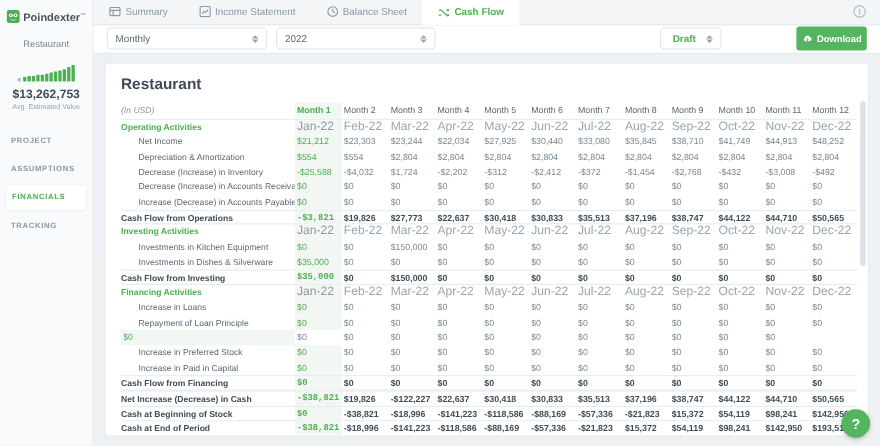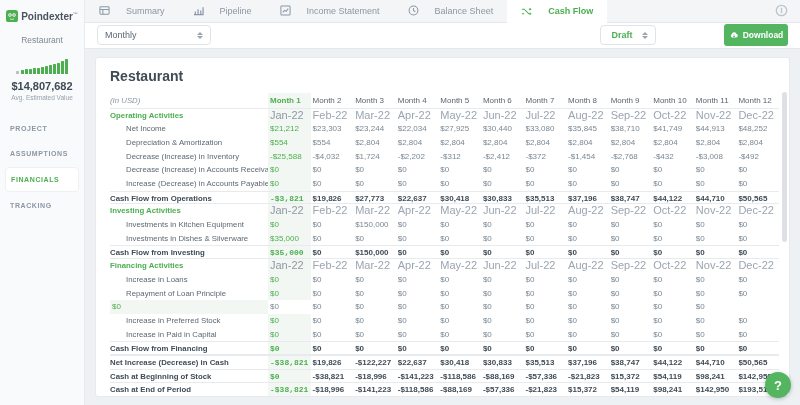--- a/index.html
+++ b/index.html
@@ -28,28 +28,28 @@
   .sparkline span.gray{background:#b9c0c7;margin-right:1px;}
   .est-value{font-size:11px;font-weight:700;color:var(--txt-dark);margin-top:6px;}
   .est-caption{font-size:6.5px;color:var(--txt-gray);margin-top:2px;}
   .nav{width:100%;margin-top:16px;display:flex;flex-direction:column;gap:2px;}
   .nav-item{font-size:7px;font-weight:700;letter-spacing:.6px;color:#8b97a3;padding:8px 0 8px 10px;cursor:pointer;}
   .nav-item.active{background:#fff;border:1px solid #eef1f3;border-radius:4px;margin:0 5px;padding-left:5px;color:var(--accent);}
 
   
   .content{flex:1;display:flex;flex-direction:column;position:relative;min-width:0;}
   .tabbar{height:26px;background:#f3f5f7;border-bottom:1px solid #e4e8eb;display:flex;align-items:stretch;position:relative;}
-  .tab{display:flex;align-items:center;gap:16px;padding:0 14px;font-size:9px;color:#8b98a6;cursor:pointer;}
+  .tab{display:flex;align-items:center;gap:4px;padding:0 14px;font-size:9px;color:#8b98a6;cursor:pointer;}
   .tab svg{width:11px;height:11px;}
   .tab.active{background:#fff;color:var(--accent);font-weight:700;margin-bottom:-1px;}
   .info-btn{margin-left:auto;align-self:center;margin-right:12px;cursor:pointer;display:flex;}
   .filterbar{height:29px;background:#fff;border-bottom:1px solid #e4e8eb;display:flex;align-items:center;padding:0 12px;gap:8px;}
   .select{height:20px;border:1px solid #dfe4e8;border-radius:4px;background:#fff;display:flex;align-items:center;font-size:9px;color:var(--txt-mid);padding:0 7px;cursor:pointer;}
   .select .val-text{flex:1;}
-  .select.period{width:114px;}
+  .select.period{width:146px;}
   .select.year{width:145px;}
   .select.draft{width:56px;margin-left:auto;margin-right:60px;color:var(--accent);font-weight:700;}
   .stepper{display:flex;flex-direction:column;gap:1.5px;margin-left:6px;}
   .stepper i{width:0;height:0;border-left:3px solid transparent;border-right:3px solid transparent;}
   .stepper .up{border-bottom:3.5px solid #9aa5ae;}
   .stepper .down{border-top:3.5px solid #9aa5ae;}
   .btn-download{height:22px;width:64px;background:var(--btn-green);border:none;border-radius:3px;color:#fff;font-size:8.5px;font-weight:700;display:flex;align-items:center;justify-content:center;gap:4px;cursor:pointer;}
   .btn-download svg{width:10px;height:8px;}
 
   
@@ -102,49 +102,41 @@
         <span style="height: 6px;"></span>
         <span style="height: 6px;"></span>
         <span style="height: 7px;"></span>
         <span style="height: 8px;"></span>
         <span style="height: 9px;"></span>
         <span style="height: 10px;"></span>
         <span style="height: 11px;"></span>
         <span style="height: 13px;"></span>
         <span style="height: 15px;"></span>
       </div>
-    <div class="est-value">$14,807,682</div>
+    <div class="est-value">$13,262,753</div>
     <div class="est-caption">Avg. Estimated Value</div>
     <nav class="nav">
         <div class="nav-item">PROJECT</div>
         <div class="nav-item">ASSUMPTIONS</div>
         <div class="nav-item active">FINANCIALS</div>
         <div class="nav-item">TRACKING</div>
       </nav>
   </aside>
 
   <div class="content">
 
     <div class="tabbar">
       <div class="tab">
           <span style="display: flex;">
             <svg viewBox="0 0 12 12" fill="none" stroke="currentColor" stroke-width="1.1">
               <rect x="1" y="2" width="10" height="8" rx="1"></rect>
               <path d="M1 4.8h10M4.2 4.8V10"></path>
             </svg>
           </span>
           <span>Summary</span>
-        </div>
-        <div class="tab">
-          <span style="display: flex;">
-            <svg viewBox="0 0 12 12" fill="none" stroke="currentColor" stroke-width="1.3">
-              <path d="M2.5 10V7M5.5 10V4.5M8.5 10V6M11 10V2.5M1 10.5h10.5"></path>
-            </svg>
-          </span>
-          <span>Pipeline</span>
         </div>
         <div class="tab">
           <span style="display: flex;">
             <svg viewBox="0 0 12 12" fill="none" stroke="currentColor" stroke-width="1.1">
               <rect x="1" y="1" width="10" height="10" rx="1"></rect>
               <path d="M3 8l2-2.2 1.8 1L9 4"></path>
             </svg>
           </span>
           <span>Income Statement</span>
         </div>
@@ -170,20 +162,27 @@
           <svg width="13" height="13" viewBox="0 0 13 13">
             <circle cx="6.5" cy="6.5" r="5.2" fill="none" stroke="#bcc5cd" stroke-width="1.3"></circle>
             <path d="M6.5 3.8v5.4" stroke="#bcc5cd" stroke-width="1.3"></path>
           </svg>
         </span>
     </div>
 
     <div class="filterbar">
       <div class="select period">
         <span class="val-text">Monthly</span>
+        <span class="stepper">
+            <i class="up"></i>
+            <i class="down"></i>
+          </span>
+      </div>
+      <div class="select year">
+        <span class="val-text">2022</span>
         <span class="stepper">
             <i class="up"></i>
             <i class="down"></i>
           </span>
       </div>
       <div class="select draft">
         <span class="val-text" style="text-align:center">Draft</span>
         <span class="stepper">
             <i class="up"></i>
             <i class="down"></i>

